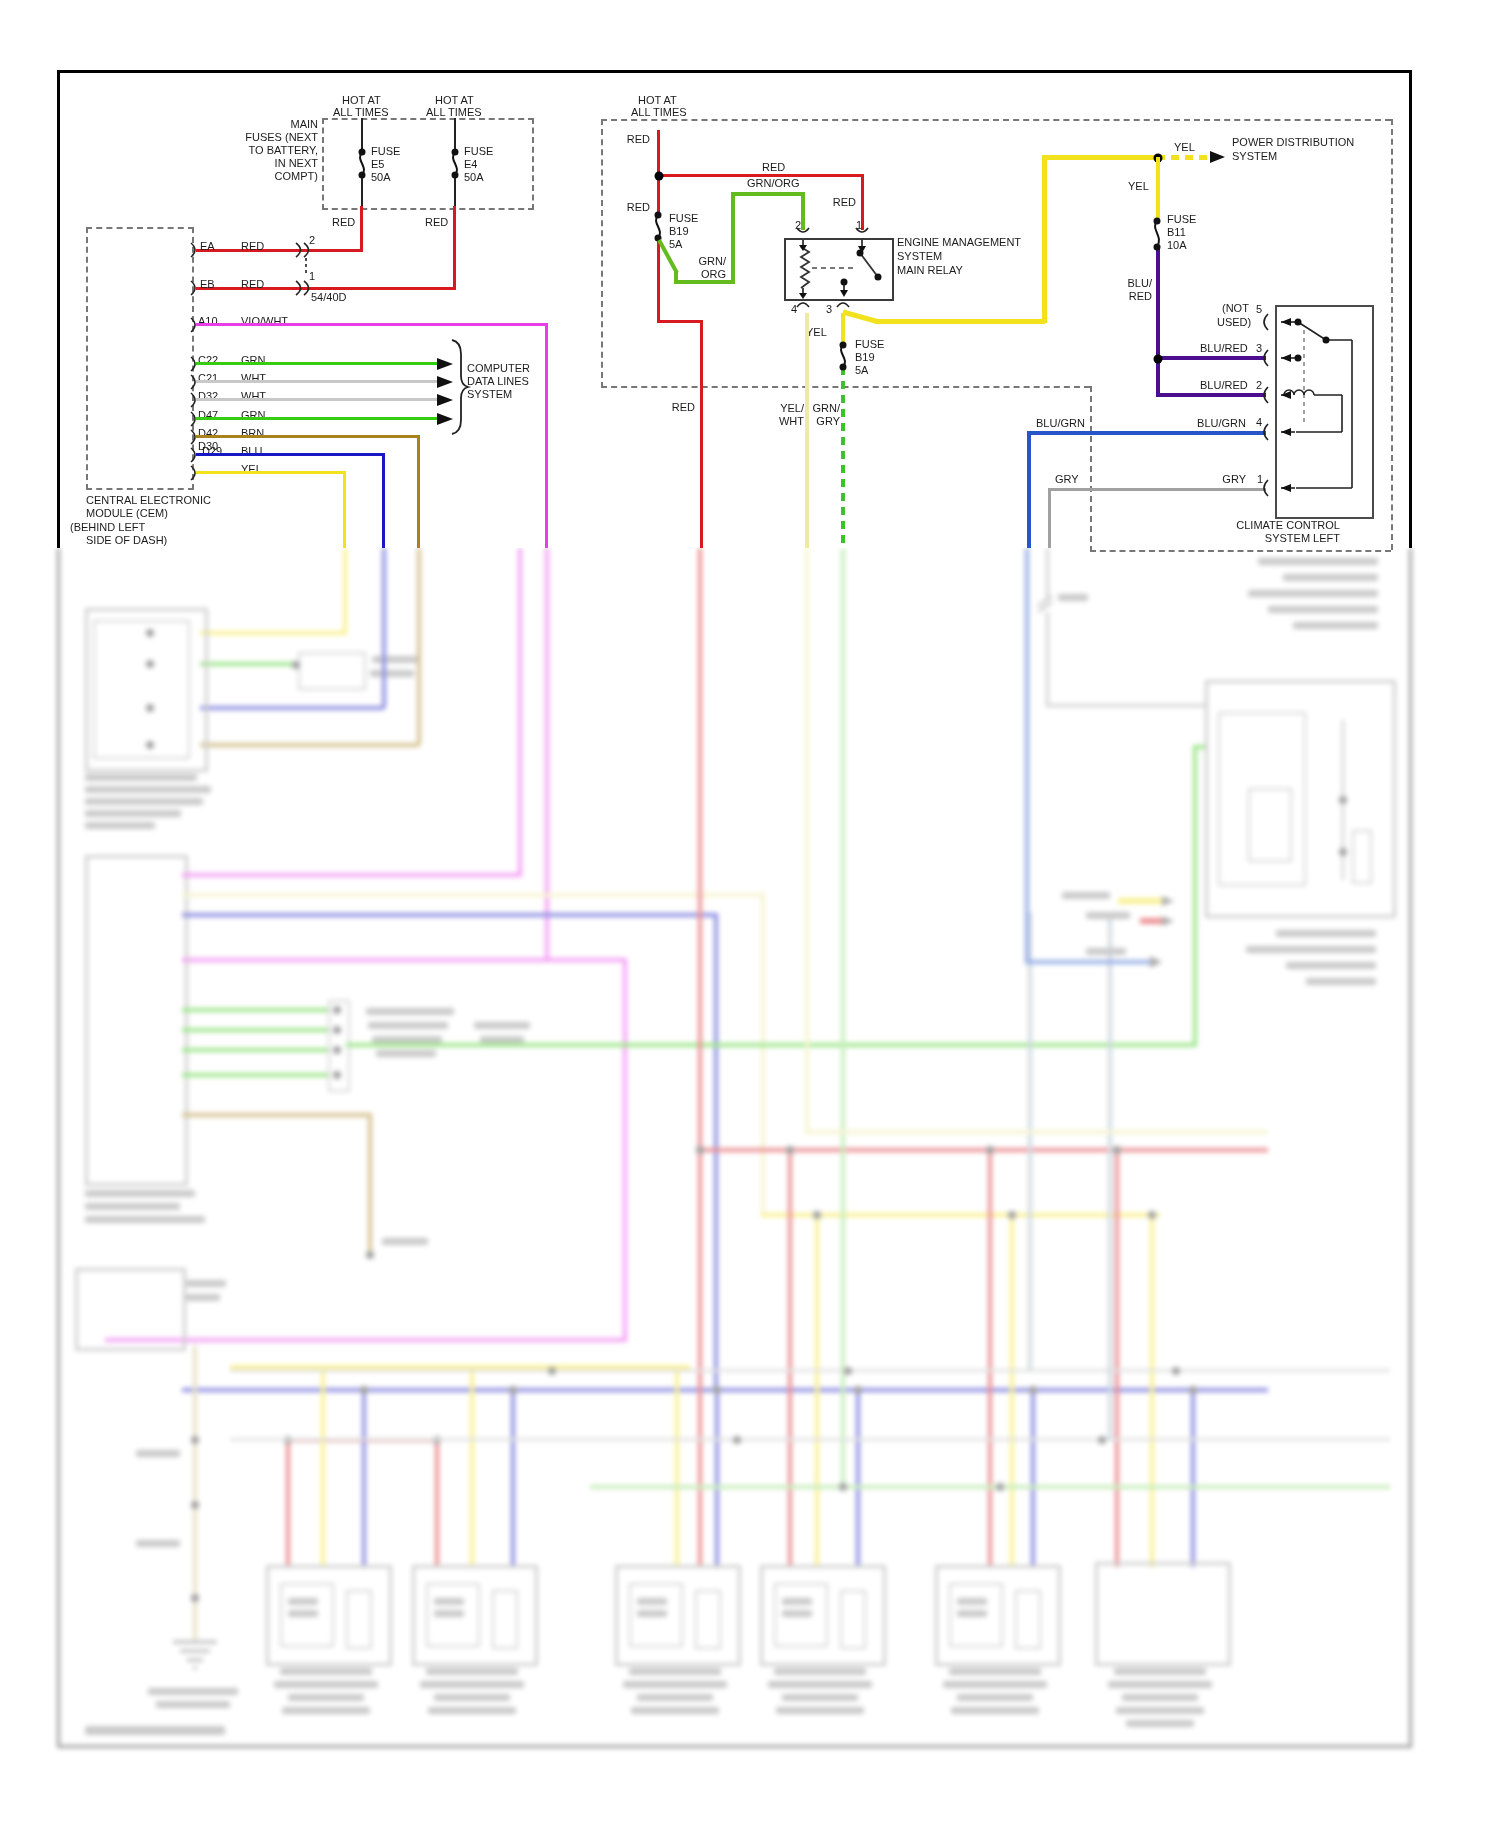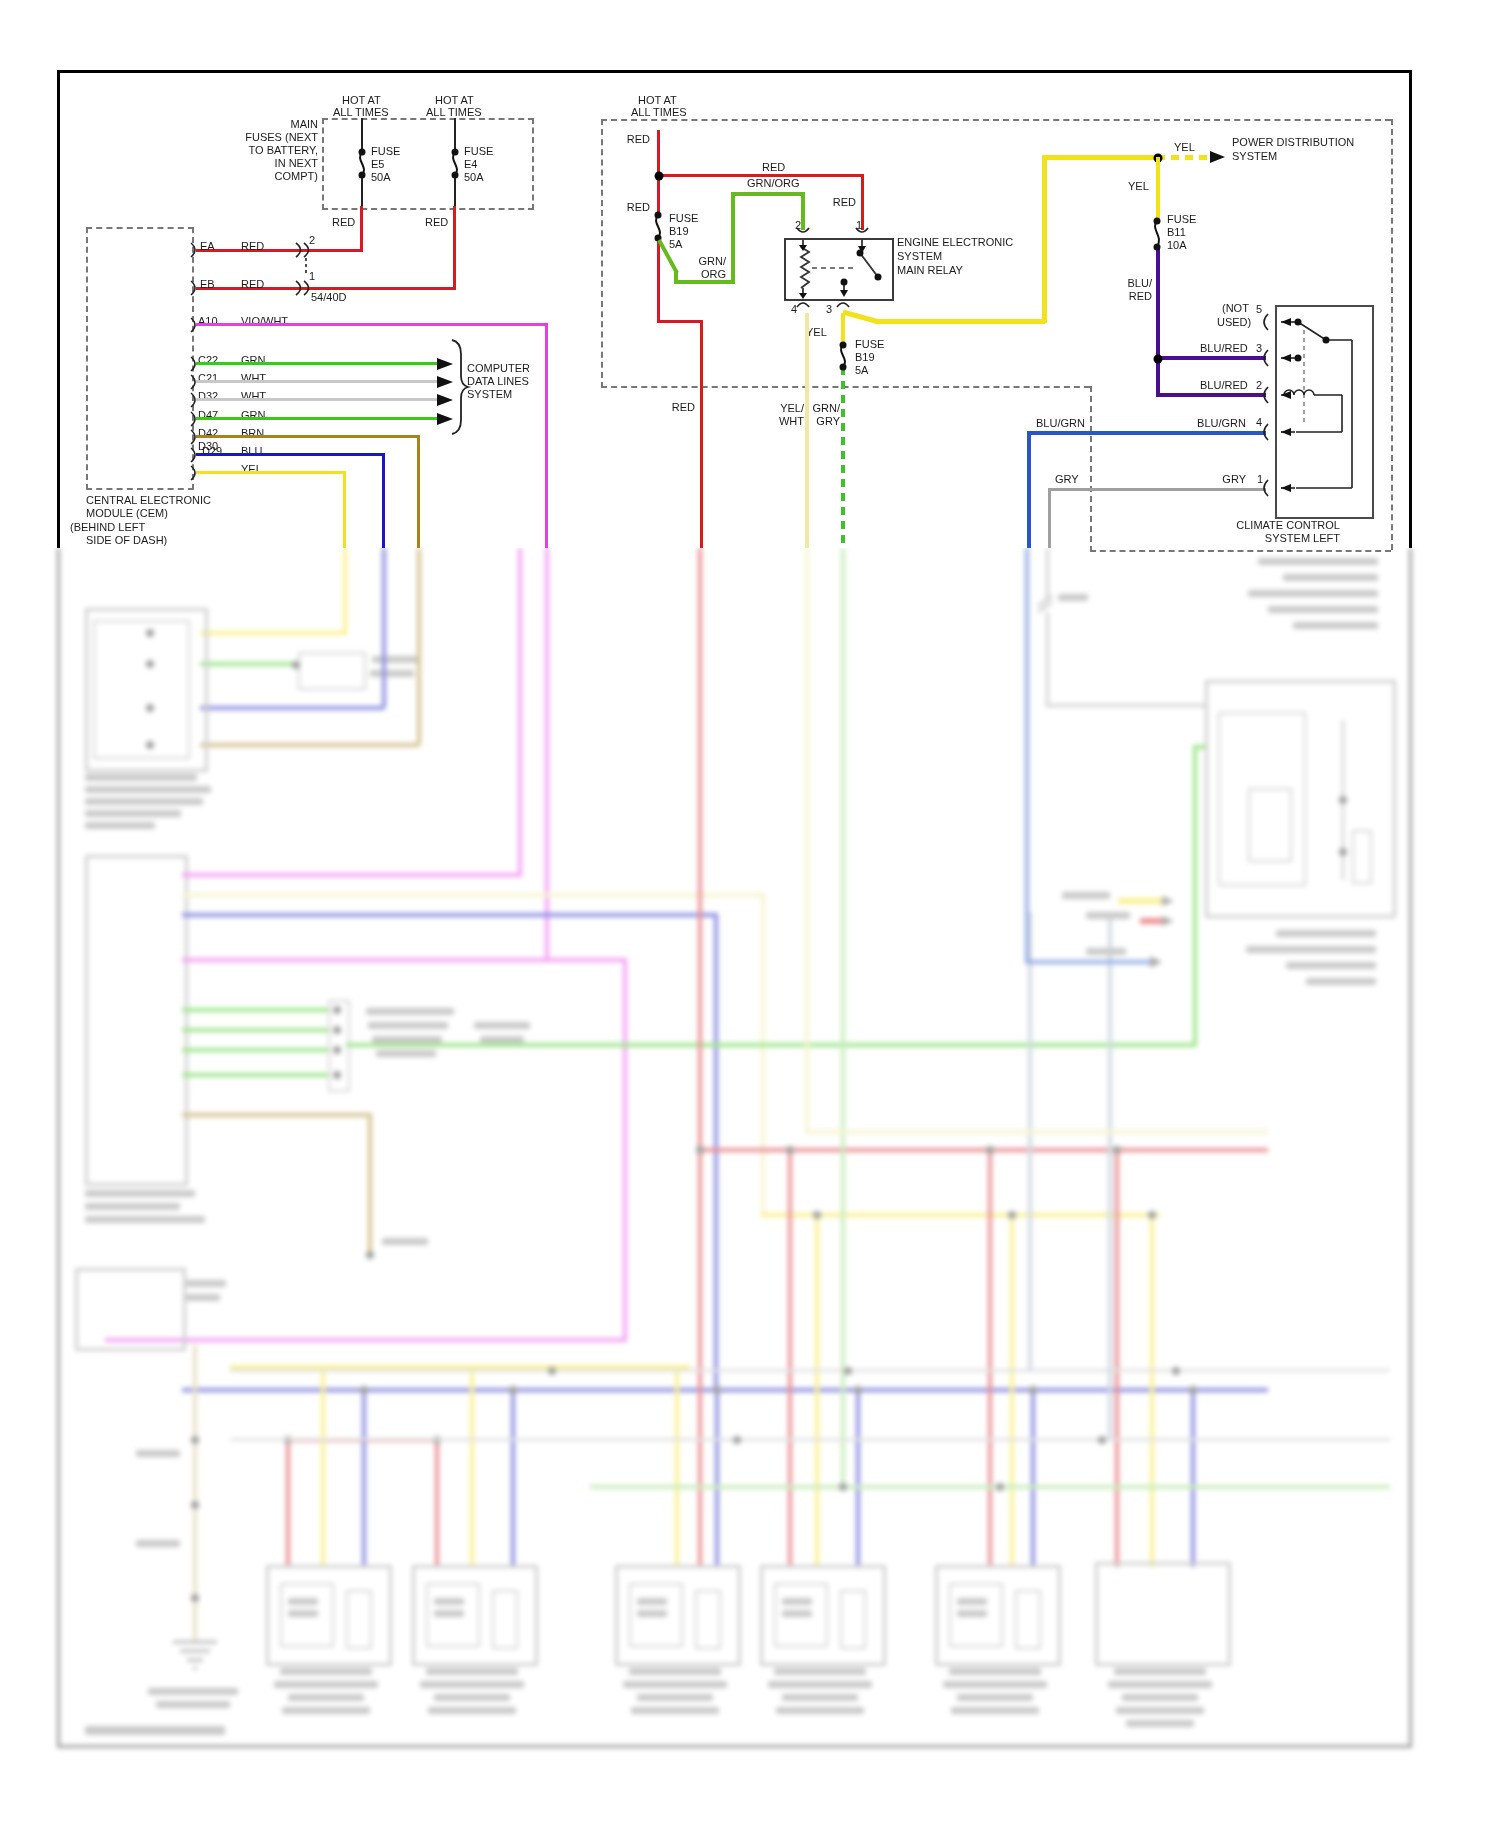--- a/index.html
+++ b/index.html
@@ -146,21 +146,21 @@
   <div class="w go" style="left:674px;top:280px;width:61px;height:4px"></div>
   <div class="w go" style="left:731px;top:192px;width:4px;height:92px"></div>
   <div class="w go" style="left:731px;top:192px;width:73px;height:4px"></div>
   <div class="w go" style="left:801px;top:192px;width:4px;height:38px"></div>
 
   <div class="box" style="left:784px;top:238px;width:106px;height:59px"></div>
   <span class="t" style="left:795px;top:219px">2</span>
   <span class="t" style="left:856px;top:219px">1</span>
   <span class="t" style="left:791px;top:303px">4</span>
   <span class="t" style="left:826px;top:303px">3</span>
-  <span class="t" style="left:897px;top:236px">ENGINE ELECTRONIC</span>
+  <span class="t" style="left:897px;top:236px">ENGINE MANAGEMENT</span>
   <span class="t" style="left:897px;top:250px">SYSTEM</span>
   <span class="t" style="left:897px;top:264px">MAIN RELAY</span>
 
   <div class="w yel" style="left:841px;top:313px;width:4px;height:33px"></div>
   <div class="w yel" style="left:875px;top:319px;width:170px;height:5px"></div>
   <div class="w yel" style="left:1042px;top:156px;width:5px;height:167px"></div>
   <div class="w yel" style="left:1042px;top:155px;width:117px;height:5px"></div>
   <div class="w ydash" style="left:1157px;top:155px;width:53px;height:5px"></div>
   <div class="dot" style="left:1158px;top:158px"></div>
   <span class="t" style="left:806px;top:326px">YEL</span>

